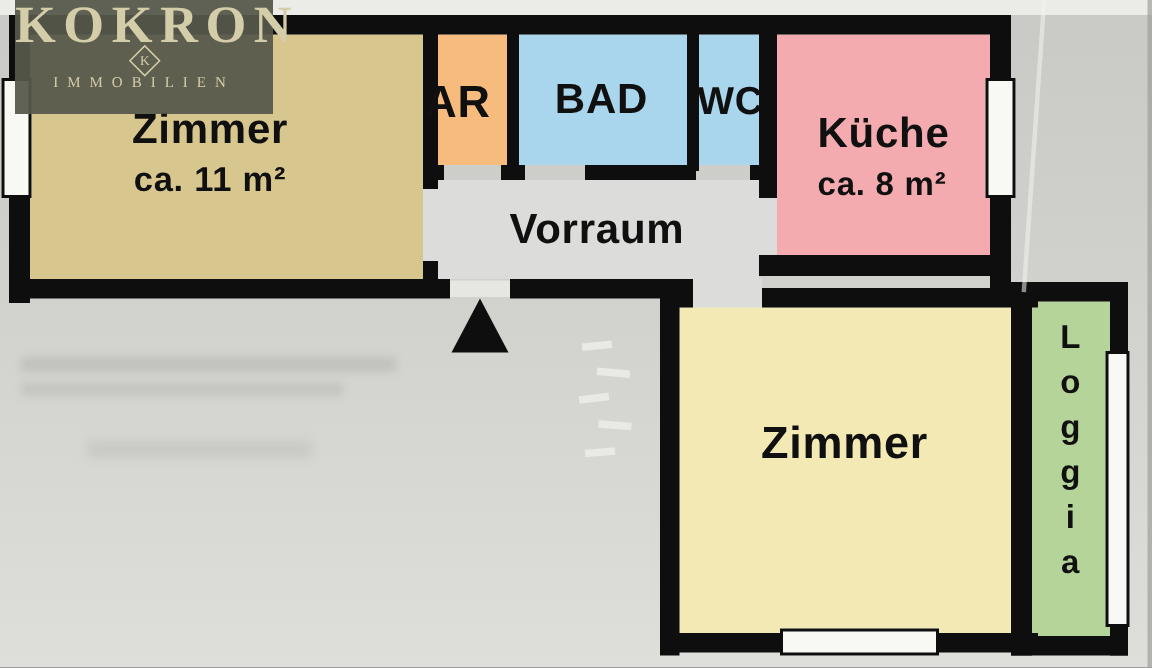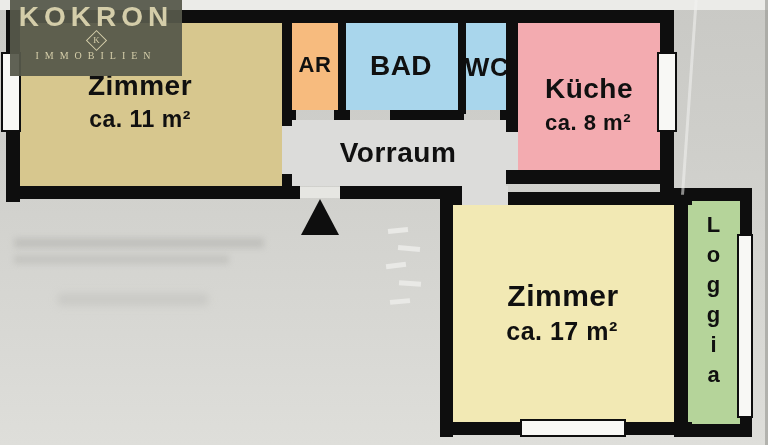--- a/index.html
+++ b/index.html
@@ -26,21 +26,21 @@
   }
   .loggia-label{
     position:absolute;color:#101010;font-weight:bold;
     writing-mode:vertical-rl;text-orientation:upright;
     font-size:22px;letter-spacing:5px;
   }
   .logo-box{
     position:absolute;left:10px;top:0;width:172px;height:76px;
     background:rgba(86,88,74,0.94);color:#d4cda9;text-align:center;z-index:5;
   }
-  .logo-name{font-family:Liberation Sans, sans-serif;font-weight:bold;font-size:28px;letter-spacing:5px;line-height:33px;}
+  .logo-name{font-family:Liberation Serif, serif;font-weight:bold;font-size:35px;letter-spacing:5px;line-height:33px;}
   .logo-diamond{width:13px;height:13px;border:1.5px solid #d4cda9;transform:rotate(45deg);margin:0 auto;position:relative;}
   .logo-k{position:absolute;left:0;top:0;width:13px;height:13px;transform:rotate(-45deg);font-size:9px;line-height:13px;font-family:"Liberation Serif",serif;}
   .logo-sub{font-family:"Liberation Serif",serif;font-size:10px;letter-spacing:6px;margin-top:2px;}
   .artifact{position:absolute;pointer-events:none;}
 </style>
 </head>
 <body>
 
 <div class="stage">
 
@@ -86,28 +86,27 @@
   <div class="window" style="left:1px;top:52px;width:20px;height:80px"></div>
   <div class="window" style="left:657px;top:52px;width:20px;height:80px"></div>
   <div class="window" style="left:737px;top:234px;width:16px;height:184px"></div>
   <div class="window" style="left:520px;top:419px;width:106px;height:18px"></div>
 
   <div class="door-gap" style="left:300px;top:187px;width:40px;height:11px"></div>
   <div class="entrance-arrow" style="left:301px;top:199px"></div>
 
   <div class="room-label" style="left:140px;top:70px;font-size:28px">Zimmer</div>
   <div class="room-label" style="left:140px;top:106px;font-size:23px">ca. 11 m²</div>
-  <div class="room-label" style="left:315px;top:52px;font-size:22px">AR</div>
+  <div class="room-label" style="left:305px;top:52px;font-size:30px">AR</div>
   <div class="room-label" style="left:487px;top:52px;font-size:26px">WC</div>
   <div class="room-label" style="left:401px;top:50px;font-size:28px">BAD</div>
   <div class="room-label" style="left:589px;top:73px;font-size:28px">Küche</div>
   <div class="room-label" style="left:588px;top:110px;font-size:22px">ca. 8 m²</div>
   <div class="room-label" style="left:398px;top:137px;font-size:28px">Vorraum</div>
   <div class="room-label" style="left:563px;top:279px;font-size:30px">Zimmer</div>
-  <div class="room-label" style="left:562px;top:317px;font-size:25px">ca. 17 m²</div>
   <div class="loggia-label" style="left:700px;top:212px;height:208px">Loggia</div>
 
   <div class="logo-box">
     <div class="logo-name">KOKRON</div>
     <div class="logo-diamond">
       <span class="logo-k">K</span>
     </div>
     <div class="logo-sub">IMMOBILIEN</div>
   </div>
 

